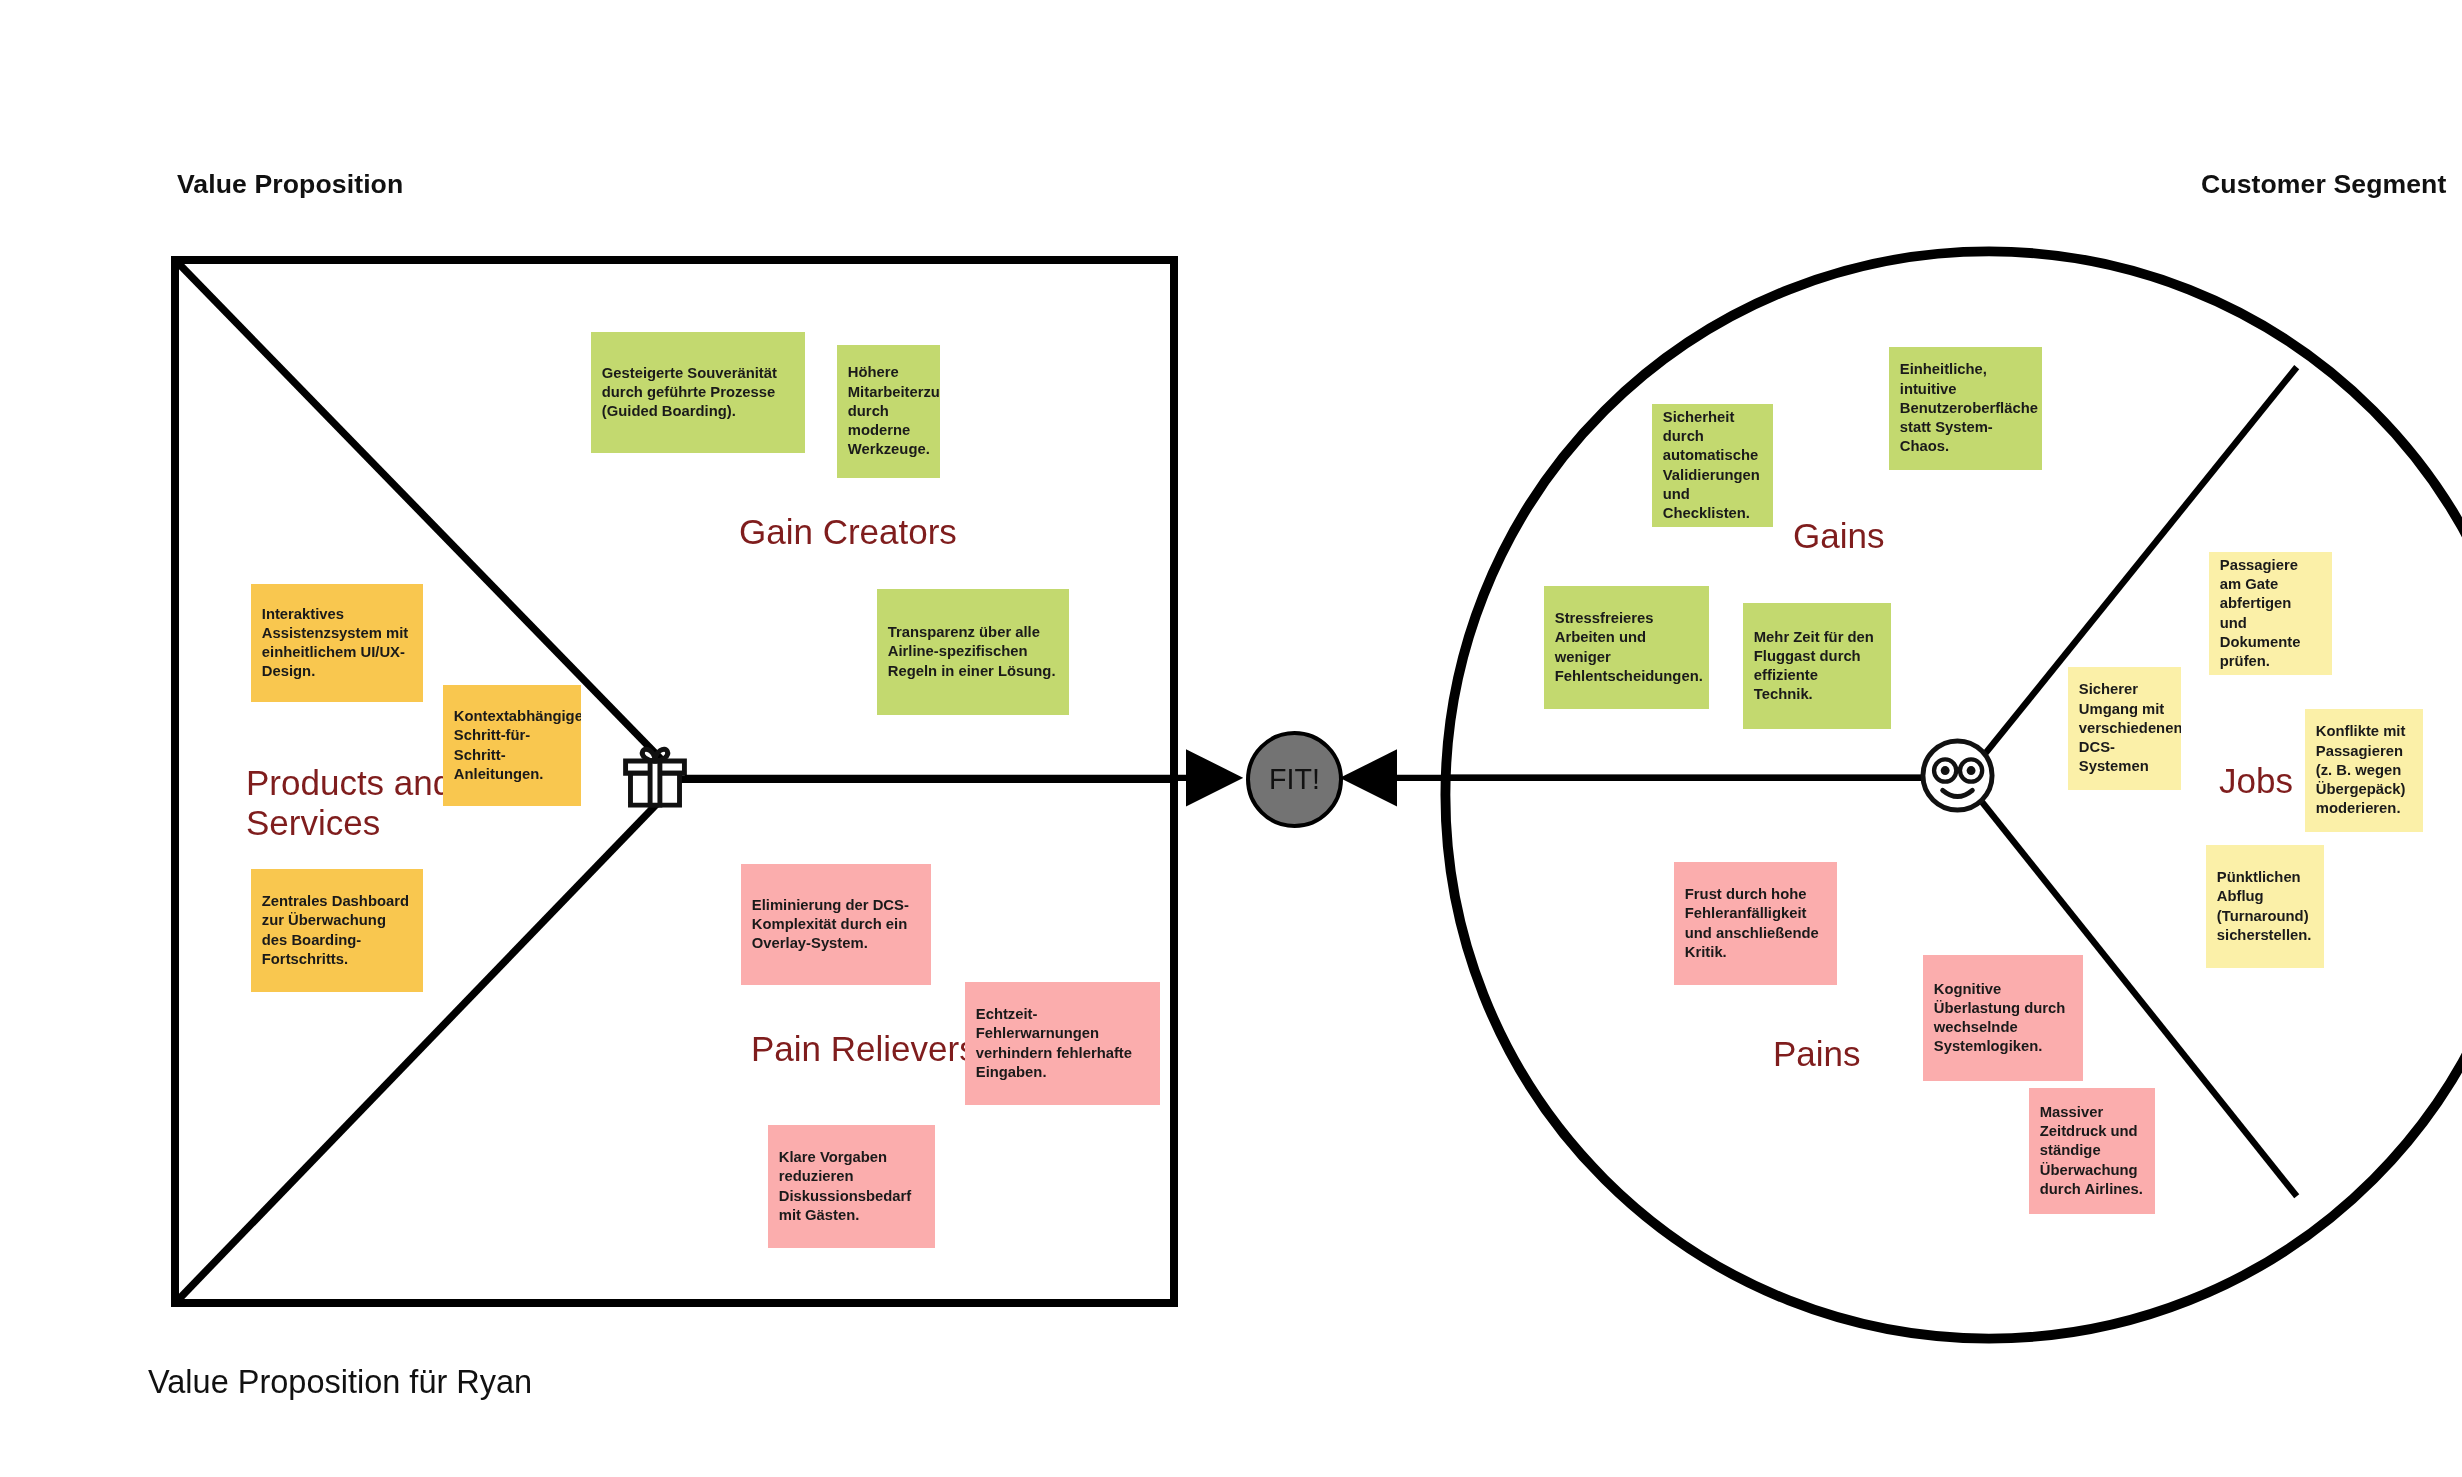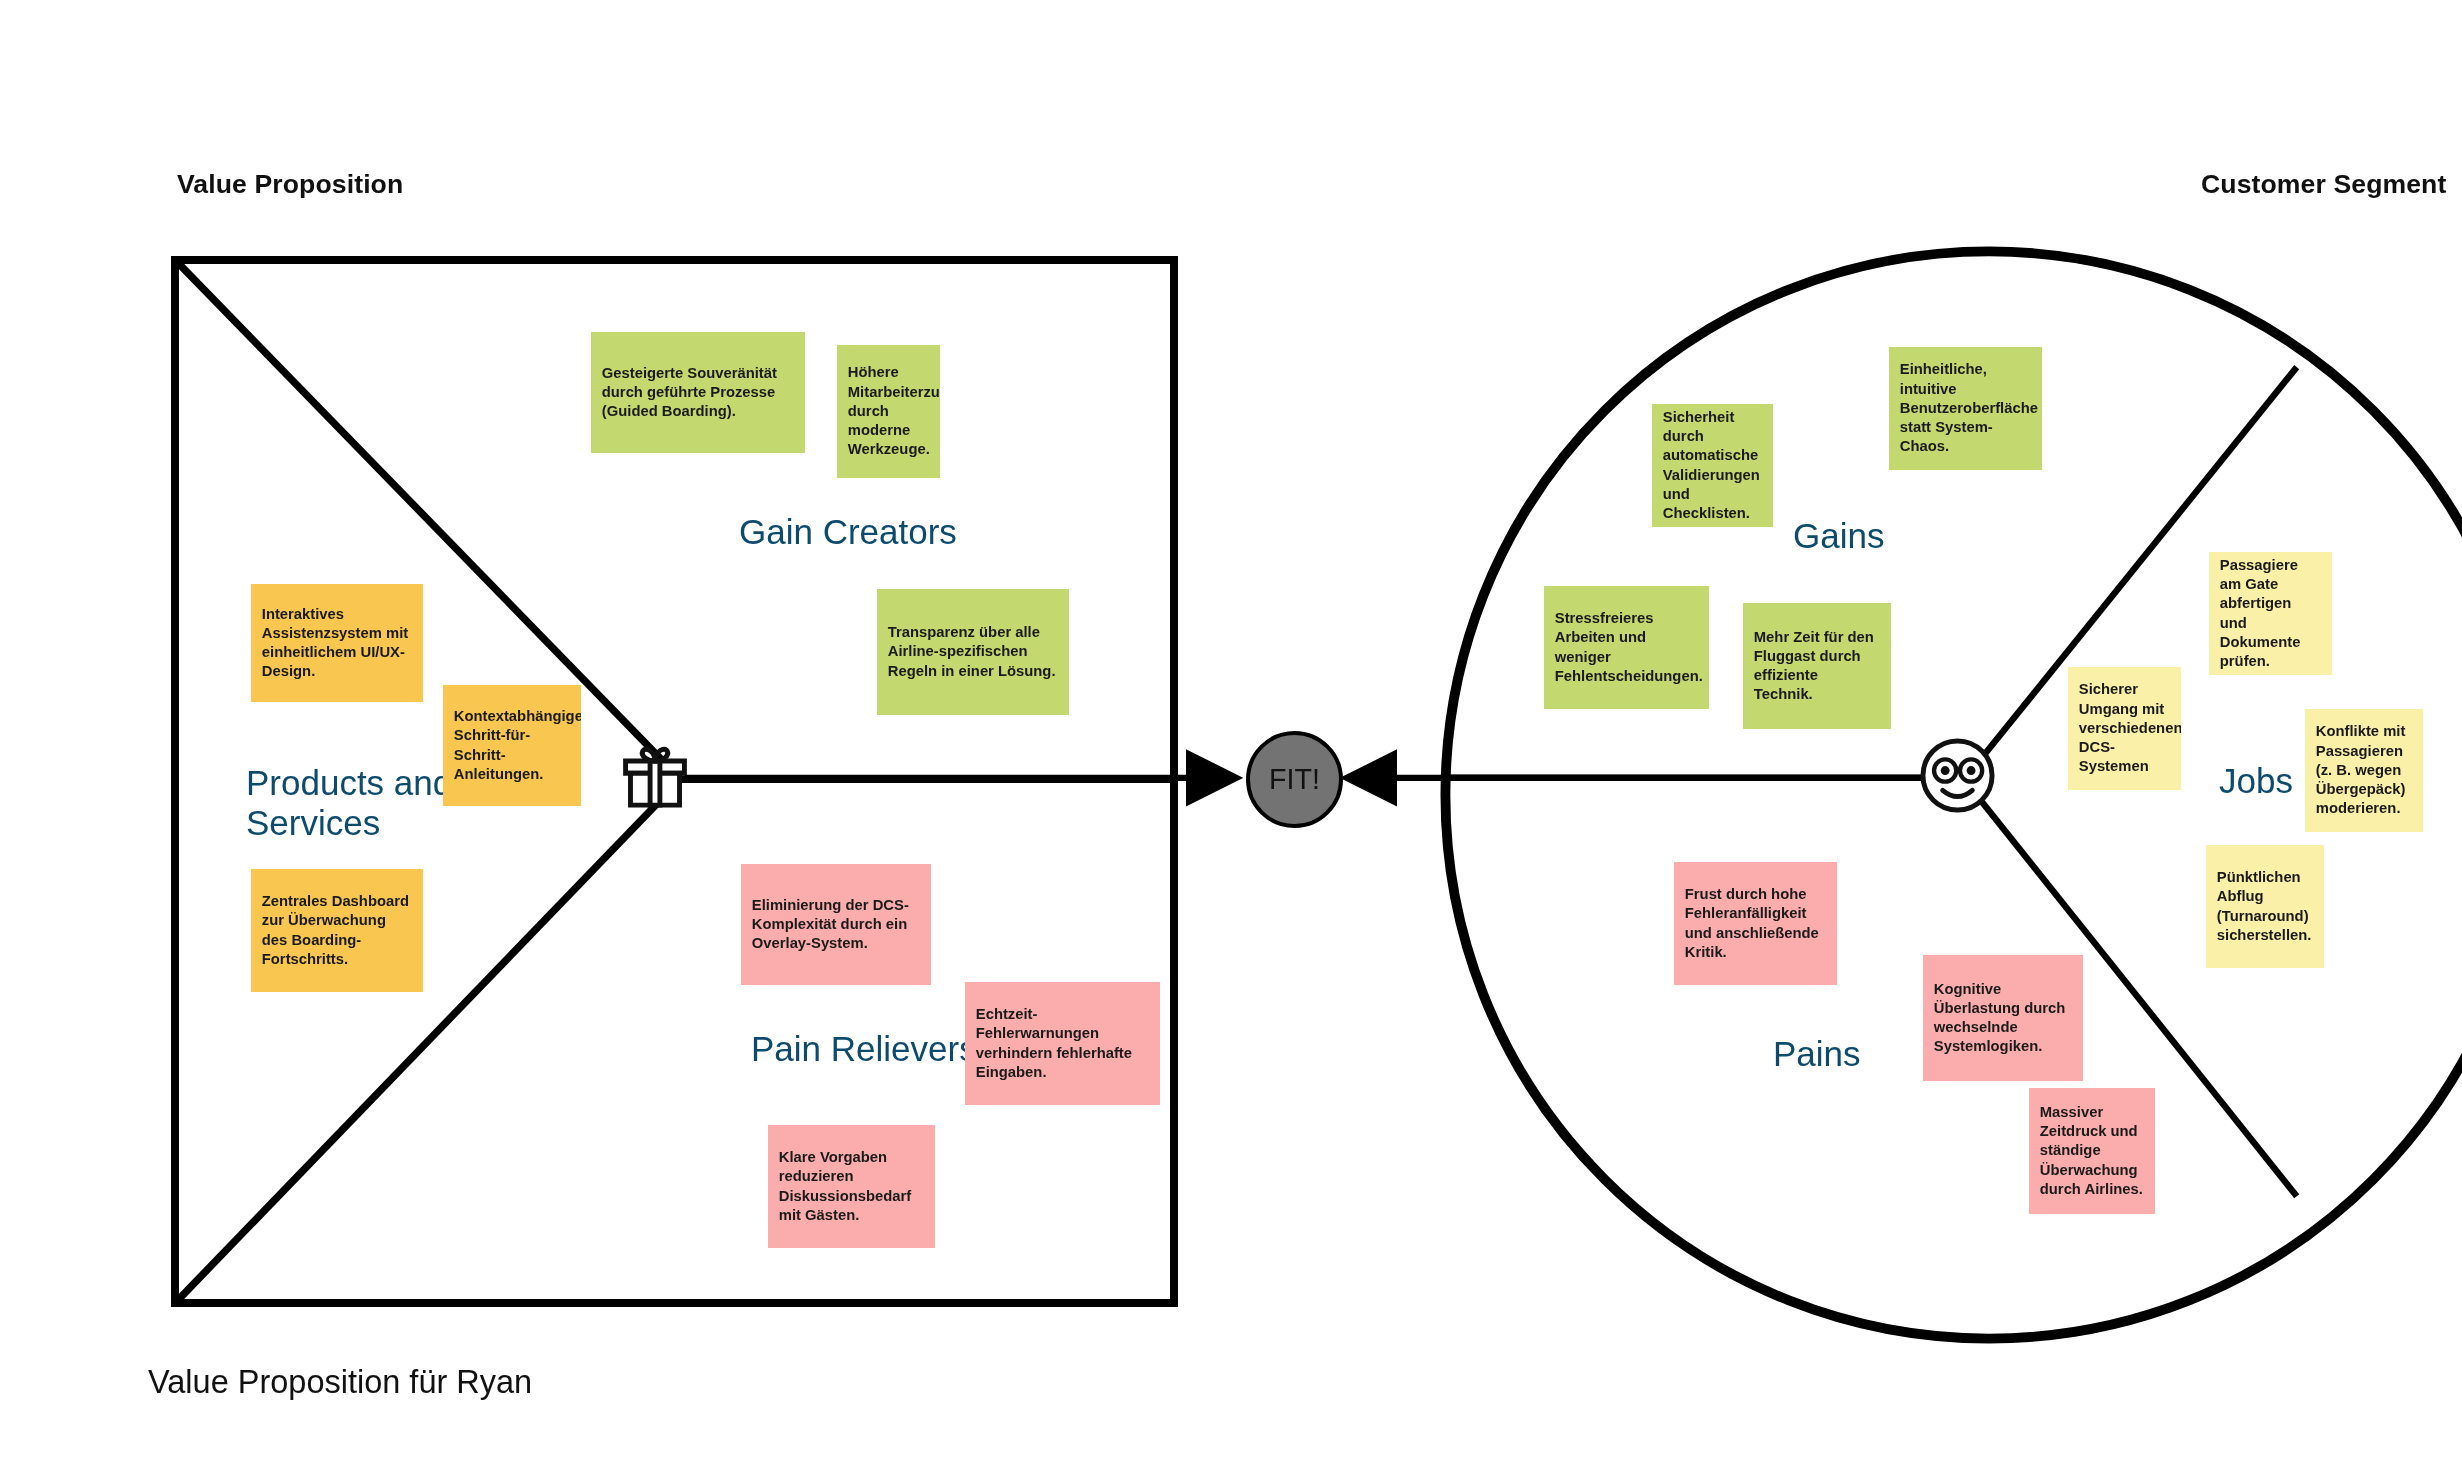--- a/index.html
+++ b/index.html
@@ -58,21 +58,21 @@
     font-size:28.6px;color:#111;
   }
 
   
   .arrow-layer{position:absolute;left:0;top:0;width:2627px;height:1477px;pointer-events:none;}
 
   
   .section-label{
     position:absolute;
     font-size:35px;
-    color:#0c4a6e;
+    color:#7f1d1d;
     white-space:pre-line;
     line-height:1.14;
   }
   #lbl-gain-creators{left:739px;top:512px;}
   #lbl-products{left:246px;top:763px;}
   #lbl-pain-relievers{left:751px;top:1029px;}
   #lbl-gains{left:1793px;top:516px;}
   #lbl-jobs{left:2219px;top:761px;}
   #lbl-pains{left:1773px;top:1034px;}
 

